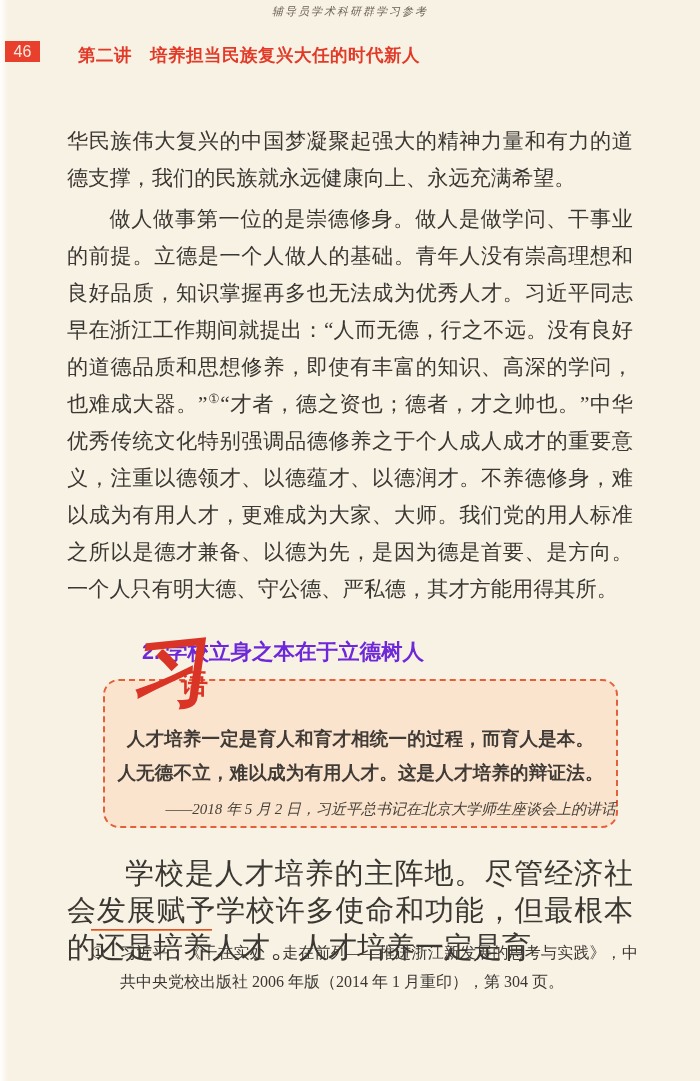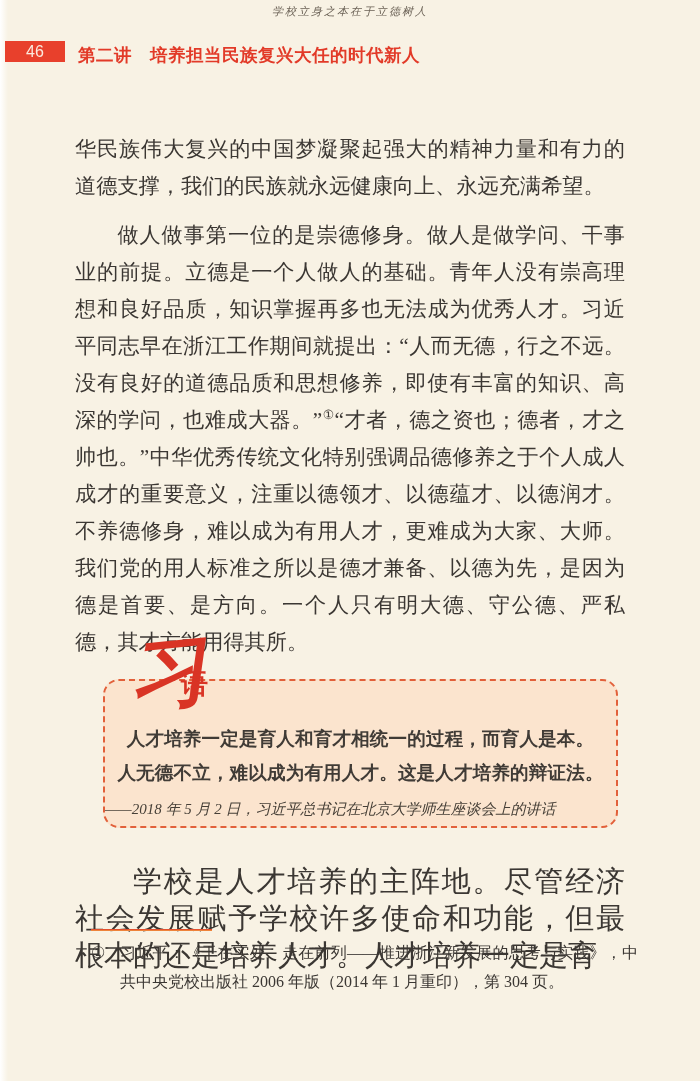--- a/index.html
+++ b/index.html
@@ -16,36 +16,36 @@
     position:absolute; left:0; top:0; width:8px; height:100%;
     background:linear-gradient(to right,#ffffff,rgba(255,255,255,0));
   }
   .watermark {
     position:absolute; top:4px; left:0; right:0;
     text-align:center;
     font-size:11px; font-style:italic; letter-spacing:2px;
     color:#6b6256;
   }
   .pagenum {
-    position:absolute; left:5px; top:41px; width:60px; height:21px;
+    position:absolute; left:5px; top:41px; width:35px; height:21px;
     background:#e8402c; color:#fbe9de;
     font-family:"Liberation Sans","DejaVu Sans",sans-serif;
     font-size:16px; line-height:21px; text-align:center;
   }
   .chapter-title {
     position:absolute; left:78px; top:43px;
     color:#e23a28; font-size:17.5px; font-weight:bold; letter-spacing:0.5px;
     font-family:"Liberation Sans","DejaVu Sans",sans-serif;
   }
   .body-block1 {
     position:absolute; left:63px; top:119px; width:574px;
     font-size:21.2px; line-height:37px; color:#3b3733;
     text-align:justify;
   }
-  .body-block1 p, .body-block2 p { margin:12px; }
+  .body-block1 p, .body-block2 p { margin:4px; }
   .indent { text-indent:2em; }
   .fn-ref { font-size:0.6em; vertical-align:super; line-height:0; }
   .section-heading {
     margin:17px; padding:9px 0 0 62px;
     color:#6d28d9; font-size:21.5px; font-weight:bold;
     font-family:"Liberation Sans","DejaVu Sans",sans-serif;
   }
   .quote-box {
     position:absolute; left:103px; top:679px; width:515px; height:149px;
     background:#fbe4ce;
@@ -66,21 +66,21 @@
   }
   .q-line {
     margin:0; text-align:center;
     font-family:"Liberation Sans","DejaVu Sans",sans-serif;
     font-weight:bold; font-size:18.5px; color:#403b36;
     letter-spacing:0.2px;
   }
   .q-line1 { padding-top:45px; }
   .q-line2 { padding-top:9px; }
   .q-attr {
-    margin:15px 0 0; text-align:left;
+    margin:15px 0 0; text-align:right;
     font-style:italic; font-size:15px; color:#474038;
   }
   .body-block2 {
     position:absolute; left:63px; top:851px; width:574px;
     font-size:29px; line-height:37px; color:#3b3733;
     text-align:justify;
   }
   .fn-rule {
     position:absolute; left:91px; top:929px; width:121px; height:2px;
     background:linear-gradient(to bottom,#dc3726,#f49d42);
@@ -93,21 +93,21 @@
   }
   .fn-marker { display:inline-block; width:29px; text-indent:0; }
 </style>
 </head>
 <body>
 
 <div class="page">
 
   <div class="edge-left"></div>
 
-  <div class="watermark">学校立身之本在于立德树人</div>
+  <div class="watermark">辅导员学术科研群学习参考</div>
 
   <div class="pagenum">46</div>
 
   <div class="chapter-title">第二讲　培养担当民族复兴大任的时代新人</div>
 
   <div class="body-block1">
     <p>华民族伟大复兴的中国梦凝聚起强大的精神力量和有力的道德支撑，我们的民族就永远健康向上、永远充满希望。</p>
     <p class="indent"><span>做人做事第一位的是崇德修身。做人是做学问、干事业的前提。立德是一个人做人的基础。青年人没有崇高理想和良好品质，知识掌握再多也无法成为优秀人才。习近平同志早在浙江工作期间就提出：“人而无德，行之不远。没有良好的道德品质和思想修养，即使有丰富的知识、高深的学问，也难成大器。”</span><sup class="fn-ref">①</sup><span>“才者，德之资也；德者，才之帅也。”中华优秀传统文化特别强调品德修养之于个人成人成才的重要意义，注重以德领才、以德蕴才、以德润才。不养德修身，难以成为有用人才，更难成为大家、大师。我们党的用人标准之所以是德才兼备、以德为先，是因为德是首要、是方向。一个人只有明大德、守公德、严私德，其才方能用得其所。</span></p>
     <h3 class="section-heading">2. 学校立身之本在于立德树人</h3>
   </div>

